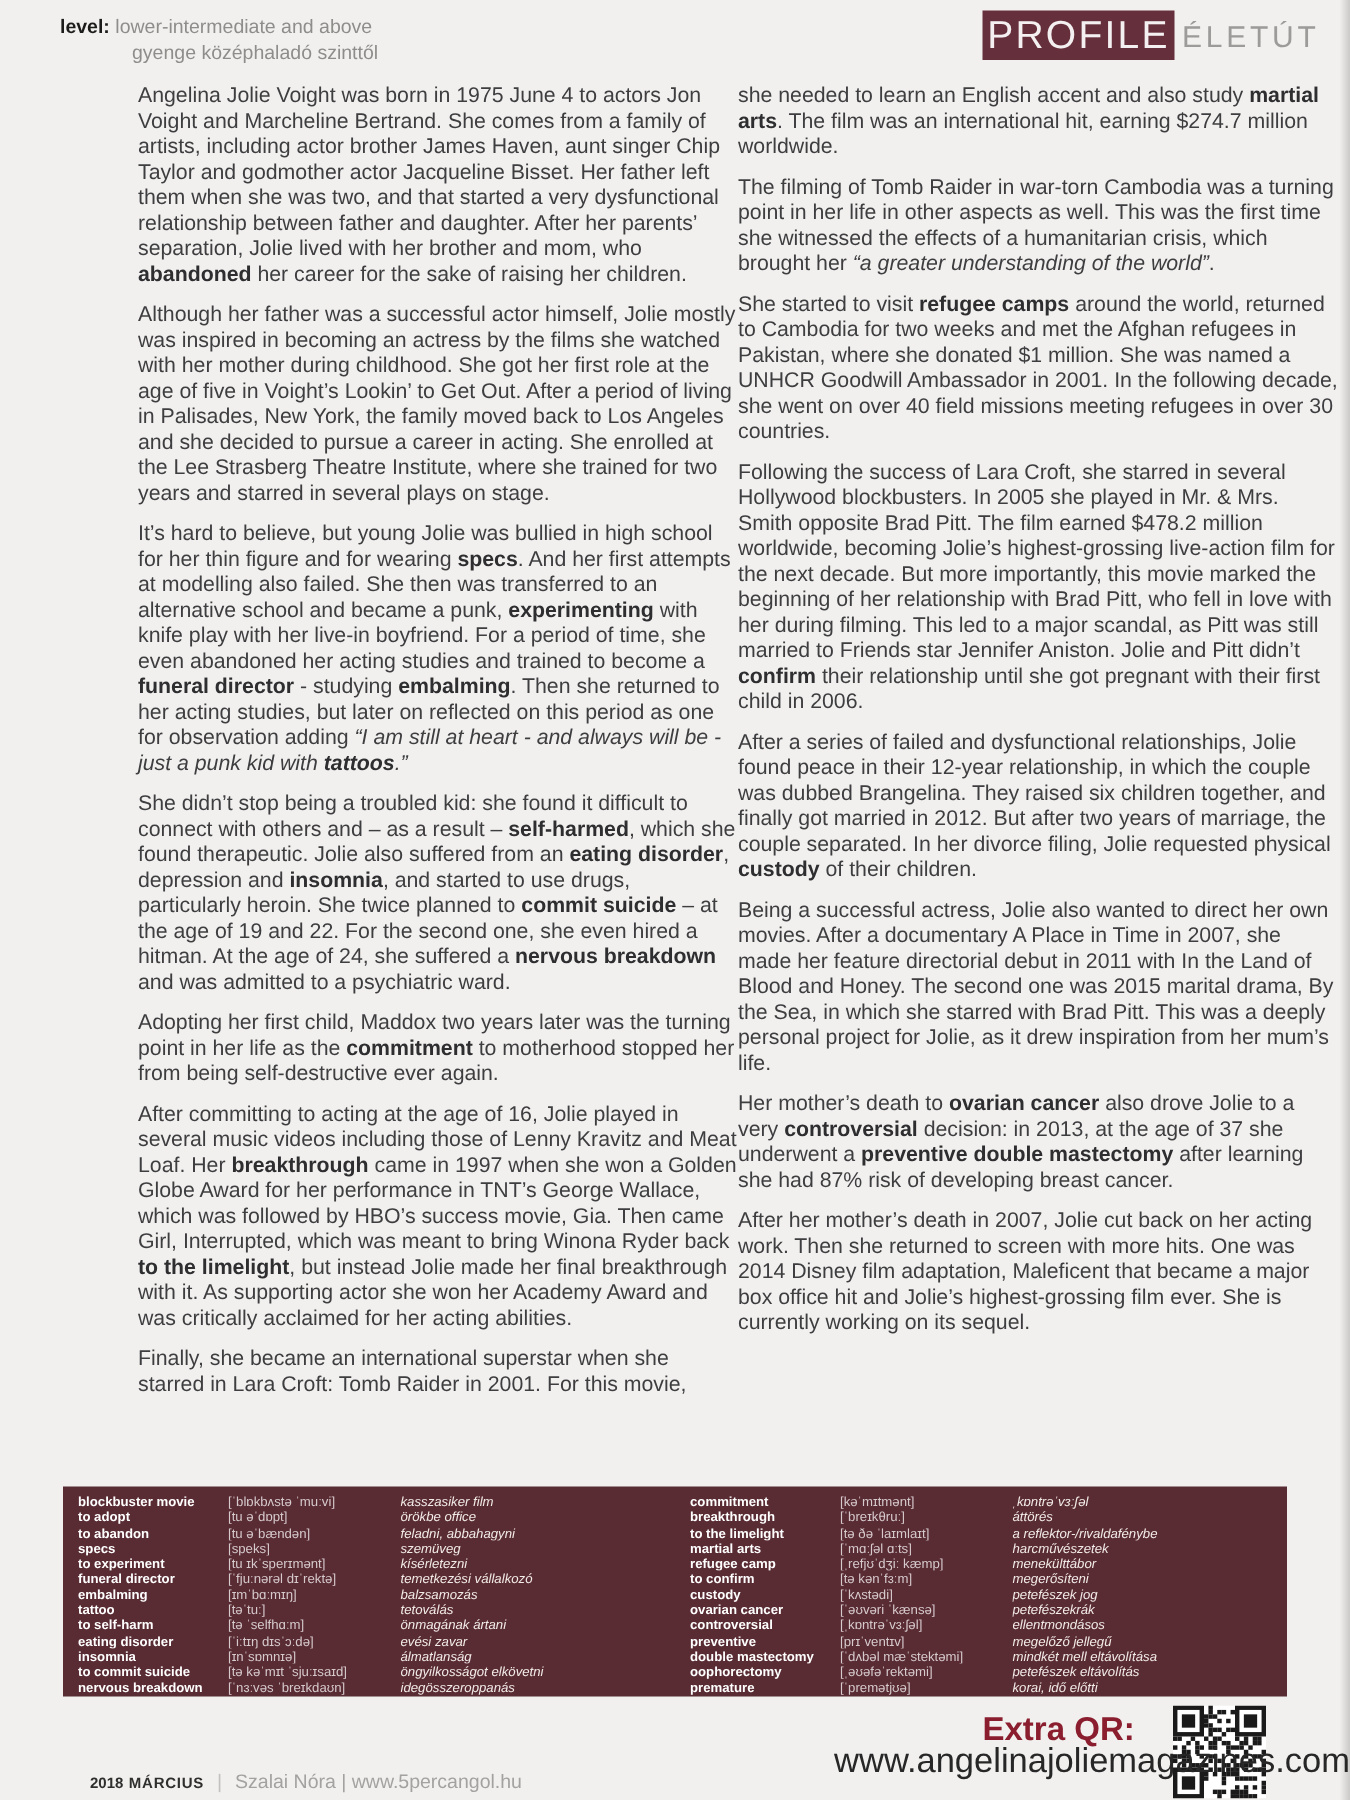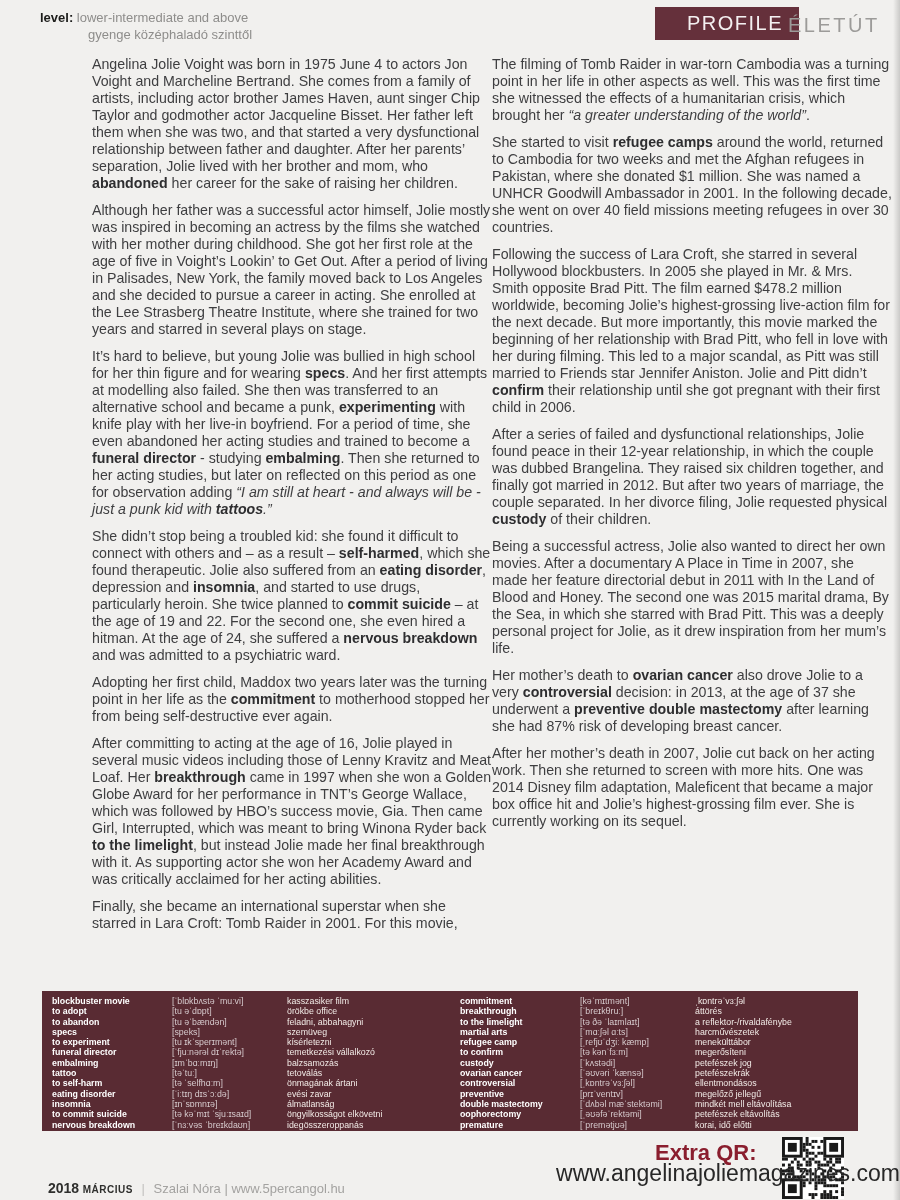--- a/index.html
+++ b/index.html
@@ -7,43 +7,43 @@
   .page{position:relative;width:900px;height:1200px;background:#f1f0ee;overflow:hidden;}
   .page-edge{position:absolute;right:0;top:0;width:7px;height:100%;
     background:linear-gradient(to right,rgba(0,0,0,0),rgba(0,0,0,0.16));}
 
   
   .level-block{position:absolute;left:40px;top:9px;font-size:13px;line-height:17px;color:#8e8d8b;}
   .level-label{font-weight:bold;color:#1c1c1a;}
   .level-line2{padding-left:48px;}
   .profile-badge{position:absolute;left:655px;top:7px;width:128px;height:33px;background:#65303b;
     color:#f4f0f1;display:flex;align-items:center;justify-content:center;
-    font-size:20px;font-weight:400;letter-spacing:1.5px;padding-left:16px;}
+    font-size:26px;font-weight:400;letter-spacing:1.5px;}
   .eletut{position:absolute;left:788px;top:14px;font-size:20px;font-weight:400;
     letter-spacing:2.5px;color:#9c9b99;}
 
   
   .columns{position:absolute;left:48px;top:56px;width:813px;display:flex;margin-left:44px;}
   .col{width:400px;font-size:14.2px;line-height:17px;color:#3e3e40;}
   .col p{margin:0 0 10px 0;}
   .col b{font-weight:bold;color:#2e2e30;}
   .col i{font-style:italic;}
 
   
   .vocab{position:absolute;left:42px;top:991px;width:816px;height:140px;background:#592b33;
     box-sizing:border-box;padding-top:5px;display:flex;}
   .vocab-half{width:408px;box-sizing:border-box;padding-left:10px;}
   .vocab-row{display:flex;height:10.3px;font-size:8.8px;line-height:10.4px;white-space:nowrap;}
-  .v-word{width:120px;font-weight:bold;color:#ffffff;overflow:hidden;}
+  .v-word{width:100px;font-weight:bold;color:#ffffff;overflow:hidden;}
   .v-ipa{width:115px;color:#d6cacd;overflow:hidden;}
-  .v-hu{flex:1;color:#f2ebe7;overflow:hidden;}
+  .v-hu{flex:1;font-style:italic;color:#f2ebe7;overflow:hidden;}
 
   
   .footer-left{position:absolute;left:48px;top:1180px;font-size:13px;color:#a3a2a0;white-space:nowrap;}
-  .footer-year{font-weight:bold;font-size:14px;color:#2f2f2d;}
+  .footer-year{font-weight:bold;font-size:10px;color:#2f2f2d;margin-left:12px;}
   .footer-month{font-weight:bold;font-size:10px;letter-spacing:.5px;color:#2f2f2d;}
   .footer-sep{color:#c2c1bf;padding:0 5px;}
   .extra-qr-label{position:absolute;left:655px;top:1140px;font-size:22px;font-weight:bold;color:#8a1e2e;}
   .qr{position:absolute;left:782px;top:1137px;width:62px;height:62px;z-index:1;}
   .watermark{position:absolute;left:556px;top:1160px;width:344px;text-align:center;z-index:2;
     font-size:23px;font-weight:400;color:#272727;letter-spacing:0;}
 </style>
 </head>
 <body>
 
@@ -61,20 +61,21 @@
     <div class="col">
         <p><span>Angelina Jolie Voight was born in 1975 June 4 to actors Jon Voight and Marcheline Bertrand. She comes from a family of artists, including actor brother James Haven, aunt singer Chip Taylor and godmother actor Jacqueline Bisset. Her father left them when she was two, and that started a very dysfunctional relationship between father and daughter. After her parents’ separation, Jolie lived with her brother and mom, who </span><b>abandoned</b><span> her career for the sake of raising her children.</span></p>
         <p><span>Although her father was a successful actor himself, Jolie mostly was inspired in becoming an actress by the films she watched with her mother during childhood. She got her first role at the age of five in Voight’s Lookin’ to Get Out.  After a period of living in Palisades, New York, the family moved back to Los Angeles and she decided to pursue a career in acting. She enrolled at the Lee Strasberg Theatre Institute, where she trained for two years and starred in several plays on stage.</span></p>
         <p><span>It’s hard to believe, but young Jolie was bullied in high school for her thin figure and for wearing </span><b>specs</b><span>. And her first attempts at modelling also failed. She then was transferred to an alternative school and became a punk, </span><b>experimenting</b><span> with knife play with her live-in boyfriend. For a period of time, she even abandoned her acting studies and trained to become a </span><b>funeral director</b><span> - studying </span><b>embalming</b><span>. Then she returned to her acting studies, but later on reflected on this period as one for observation adding </span><i>“I am still at heart - and always will be - just a punk kid with </i><b style="font-style: italic;">tattoos</b><i>.”</i></p>
         <p><span>She didn’t stop being a troubled kid: she found it difficult to connect with others and – as a result – </span><b>self-harmed</b><span>, which she found therapeutic. Jolie also suffered from an </span><b>eating disorder</b><span>, depression and </span><b>insomnia</b><span>, and started to use drugs, particularly heroin. She twice planned to </span><b>commit suicide</b><span> – at the age of 19 and 22. For the second one, she even hired a hitman. At the age of 24, she suffered a </span><b>nervous breakdown</b><span> and was admitted to a psychiatric ward.</span></p>
         <p><span>Adopting her first child, Maddox two years later was the turning point in her life as the </span><b>commitment</b><span> to motherhood stopped her from being self-destructive ever again.</span></p>
         <p><span>After committing to acting at the age of 16, Jolie played in several music videos including those of Lenny Kravitz and Meat Loaf. Her </span><b>breakthrough</b><span> came in 1997 when she won a Golden Globe Award for her performance in TNT’s George Wallace, which was followed by HBO’s success movie, Gia. Then came Girl, Interrupted, which was meant to bring Winona Ryder back </span><b>to the limelight</b><span>, but instead Jolie made her final breakthrough with it. As supporting actor she won her Academy Award and was critically acclaimed for her acting abilities.</span></p>
         <p><span>Finally, she became an international superstar when she starred in Lara Croft: Tomb Raider in 2001. For this movie,</span></p>
       </div>
     <div class="col">
+        <p><span>she needed to learn an English accent and also study </span><b>martial arts</b><span>. The film was an international hit, earning $274.7 million worldwide.</span></p>
         <p><span>The filming of Tomb Raider in war-torn Cambodia was a turning point in her life in other aspects as well. This was the first time she witnessed the effects of a humanitarian crisis, which brought her </span><i>“a greater understanding of the world”</i><span>.</span></p>
         <p><span>She started to visit </span><b>refugee camps</b><span> around the world, returned to Cambodia for two weeks and met the Afghan refugees in Pakistan, where she donated $1 million. She was named a UNHCR Goodwill Ambassador in 2001. In the following decade, she went on over 40 field missions meeting refugees in over 30 countries.</span></p>
         <p><span>Following the success of Lara Croft, she starred in several Hollywood blockbusters. In 2005 she played in Mr. &amp; Mrs. Smith opposite Brad Pitt. The film earned $478.2 million worldwide, becoming Jolie’s highest-grossing live-action film for the next decade. But more importantly, this movie marked the beginning of her relationship with Brad Pitt, who fell in love with her during filming. This led to a major scandal, as Pitt was still married to Friends star Jennifer Aniston. Jolie and Pitt didn’t </span><b>confirm</b><span> their relationship until she got pregnant with their first child in 2006.</span></p>
         <p><span>After a series of failed and dysfunctional relationships, Jolie found peace in their 12-year relationship, in which the couple was dubbed Brangelina. They raised six children together, and finally got married in 2012. But after two years of marriage, the couple separated. In her divorce filing, Jolie requested physical </span><b>custody</b><span> of their children.</span></p>
         <p><span>Being a successful actress, Jolie also wanted to direct her own movies. After a documentary A Place in Time in 2007, she made her feature directorial debut in 2011 with In the Land of Blood and Honey. The second one was 2015 marital drama, By the Sea, in which she starred with Brad Pitt. This was a deeply personal project for Jolie, as it drew inspiration from her mum’s life.</span></p>
         <p><span>Her mother’s death to </span><b>ovarian cancer</b><span> also drove Jolie to a very </span><b>controversial</b><span> decision: in 2013, at the age of 37 she underwent a </span><b>preventive double mastectomy</b><span> after learning she had 87% risk of developing breast cancer.</span></p>
         <p><span>After her mother’s death in 2007, Jolie cut back on her acting work. Then she returned to screen with more hits. One was 2014 Disney film adaptation, Maleficent that became a major box office hit and Jolie’s highest-grossing film ever. She is currently working on its sequel.</span></p>
       </div>
   </div>
 

